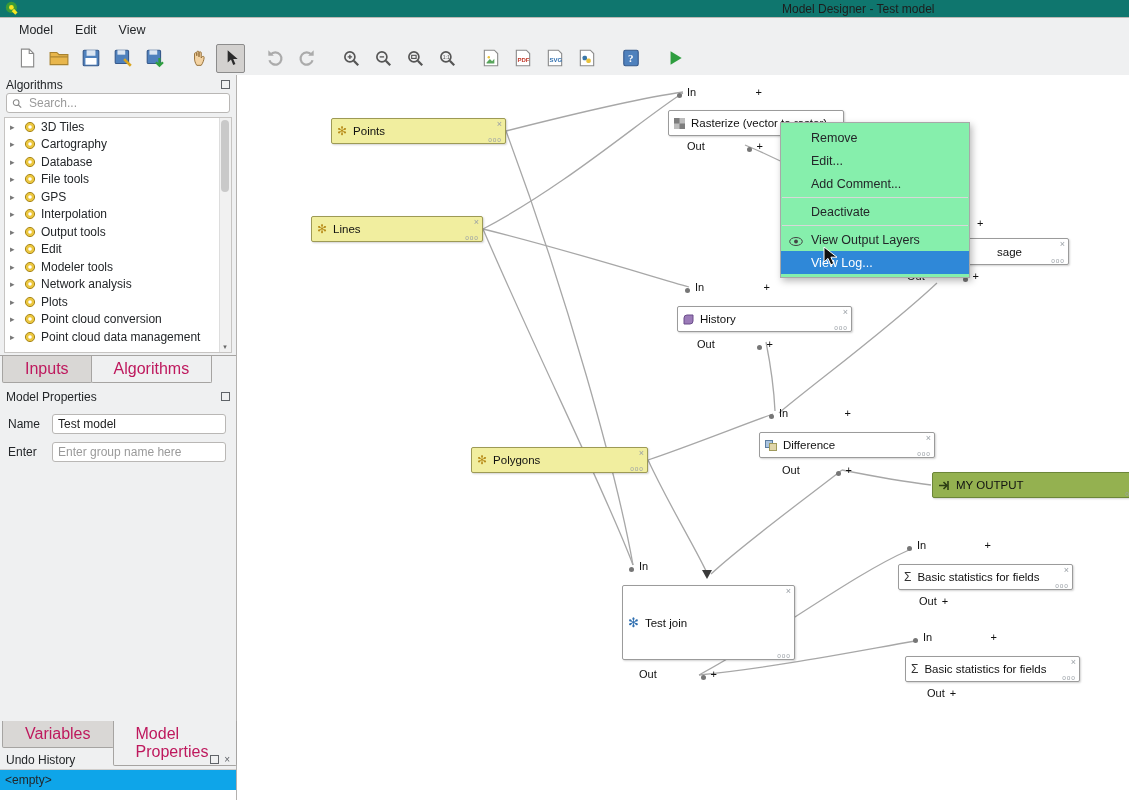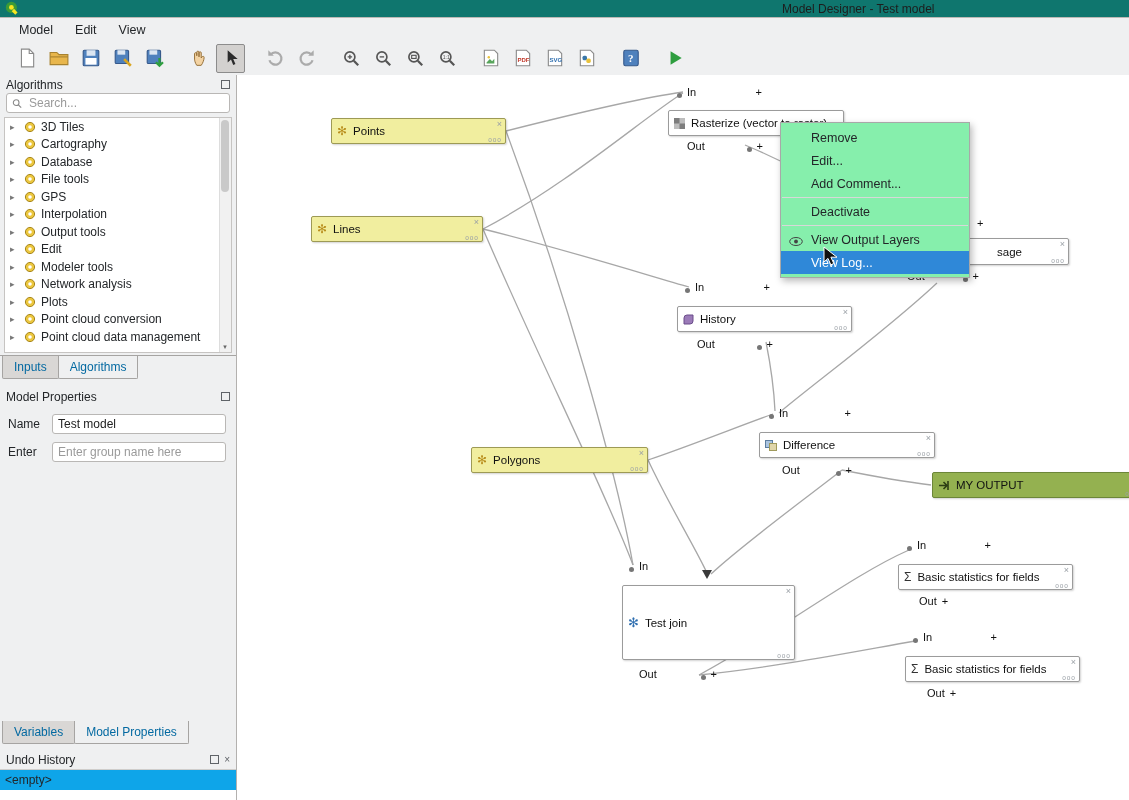--- a/index.html
+++ b/index.html
@@ -39,22 +39,22 @@
   .tree{position:absolute;left:4px;top:42px;width:228px;height:236px;background:#fff;
         border:1px solid #c6c4c2;box-sizing:border-box;overflow:hidden;}
   .trow{height:17.5px;display:flex;align-items:center;padding-left:5px;gap:5px;}
   .texp{color:#777;font-size:9px;width:9px;flex:0 0 auto;}
   .qi{flex:0 0 auto;}
   .vsb{position:absolute;right:0;top:0;bottom:0;width:11px;background:#f1f1f1;border-left:1px solid #ddd;}
   .vthumb{position:absolute;top:2px;left:1px;width:8px;height:72px;background:#c9c9c9;border-radius:4px;}
   .vdown{position:absolute;bottom:1px;left:0;width:10px;text-align:center;font-size:7px;color:#666;}
   .tabsrow{position:absolute;left:0;width:236px;height:26px;display:flex;align-items:flex-start;
            padding-left:2px;border-top:1px solid #a6a4a2;box-sizing:border-box;background:#eff0f1;}
-  .tab{padding:4px 11px;border:1px solid #a6a4a2;border-top:none;background:#d9d7d5;color:#0369a1;
-       margin-right:-1px;border-radius:0 0 2px 2px;font-size:12px;}
+  .tab{padding:4px 22px;border:1px solid #a6a4a2;border-top:none;background:#d9d7d5;color:#be185d;
+       margin-right:-1px;border-radius:0 0 2px 2px;font-size:16px;}
   .tab.active{background:#eff0f1;}
   .frow{position:absolute;left:0;width:236px;height:22px;display:flex;align-items:center;
         padding:0 10px 0 8px;gap:8px;box-sizing:border-box;}
   .frow .flabel{width:36px;flex:0 0 auto;}
   .tinput{flex:1;height:20px;border:1px solid #b9b7b5;border-radius:3px;background:#fff;
           font-size:12px;padding:0 5px;color:#222;box-sizing:border-box;font-family:"Liberation Sans",sans-serif;}
   .tinput::placeholder{color:#9a9a9a;}
   .undo-body{position:absolute;left:0;top:694px;width:236px;height:31px;background:#fff;border-top:1px solid #cfcdcb;}
   .undo-row{height:20px;display:flex;align-items:center;padding-left:5px;background:#0ea5e9;}
   

